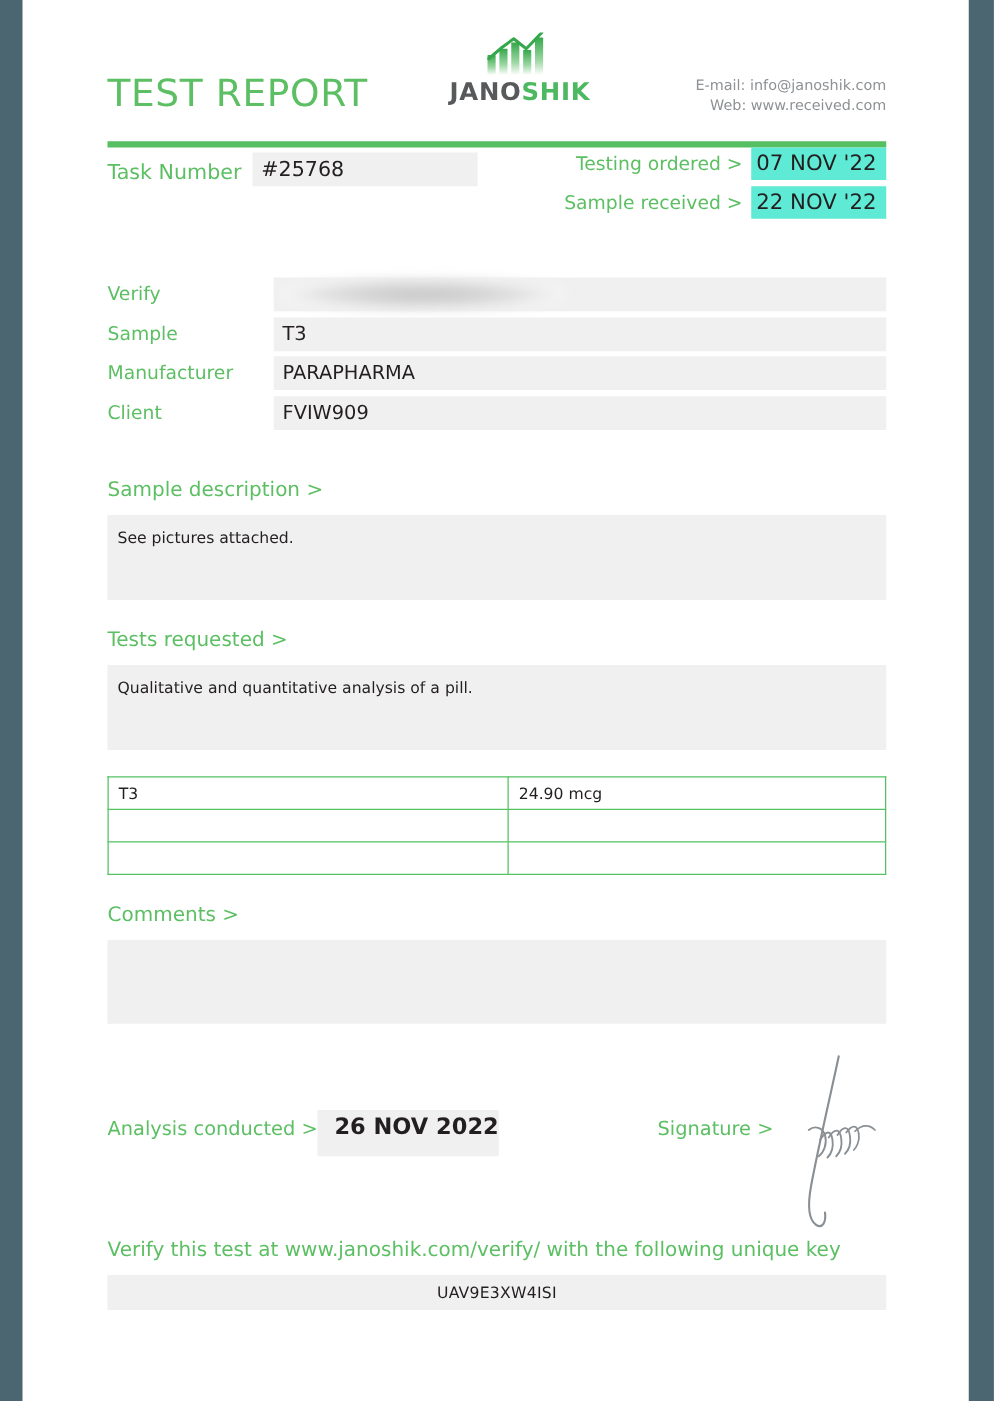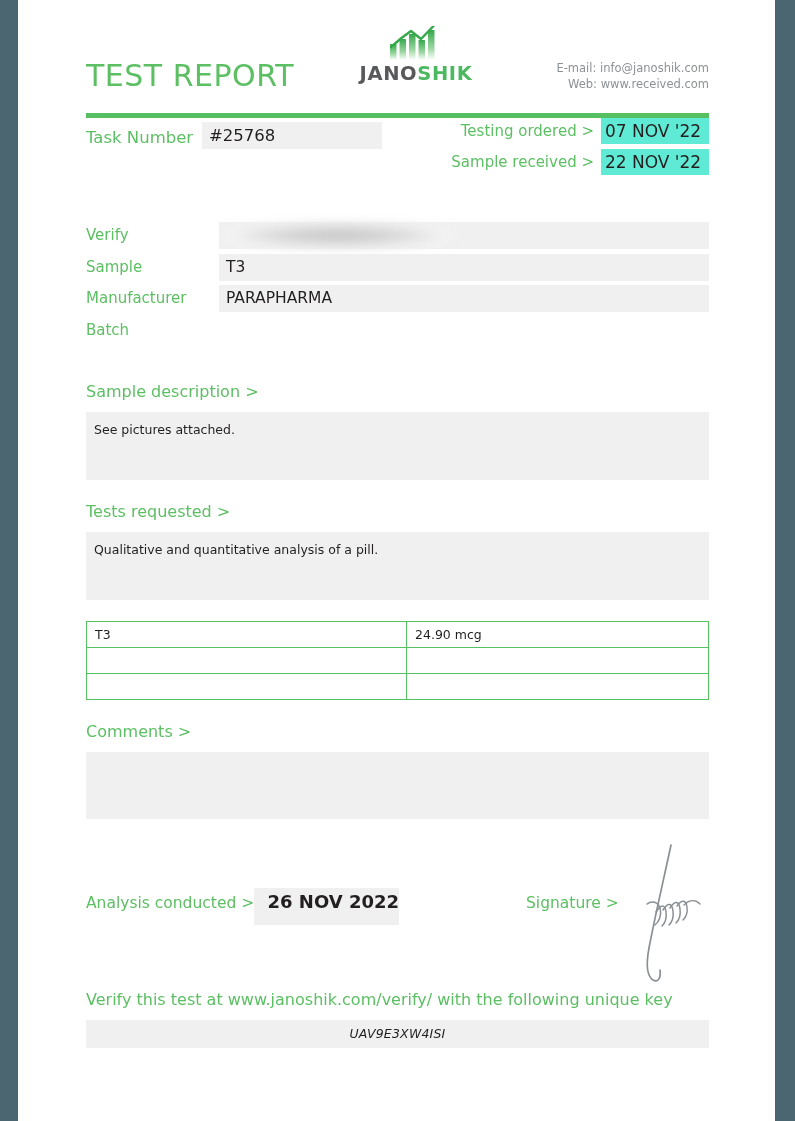--- a/index.html
+++ b/index.html
@@ -281,21 +281,20 @@
   }
   .verify-key {
     margin-top: 11px;
     background: #f0f0f0;
     height: 28px;
     line-height: 28px;
     text-align: center;
     font-size: 12.5px;
     color: #231f20;
     letter-spacing: 0.2px;
-    font-style: italic;
   }
 </style>
 </head>
 <body>
 
 <div class="viewport">
   <div class="page">
     <div class="inner">
 
       <div class="header">
@@ -356,21 +355,22 @@
         </div>
         <div class="frow">
           <div class="flabel">Sample</div>
           <div class="fvalue">T3</div>
         </div>
         <div class="frow">
           <div class="flabel">Manufacturer</div>
           <div class="fvalue">PARAPHARMA</div>
         </div>
         <div class="frow">
-          <div class="flabel">Batch</div>
+          <div class="flabel">Client</div>
+          <div class="fvalue">FVIW909</div>
         </div>
       </div>
 
       <div class="section" style="margin-top:34px;">
         <div class="sec-head">Sample description &gt;</div>
         <div class="sec-box" style="height:68px;">See pictures attached.</div>
       </div>
 
       <div class="section" style="margin-top:22px;">
         <div class="sec-head">Tests requested &gt;</div>

